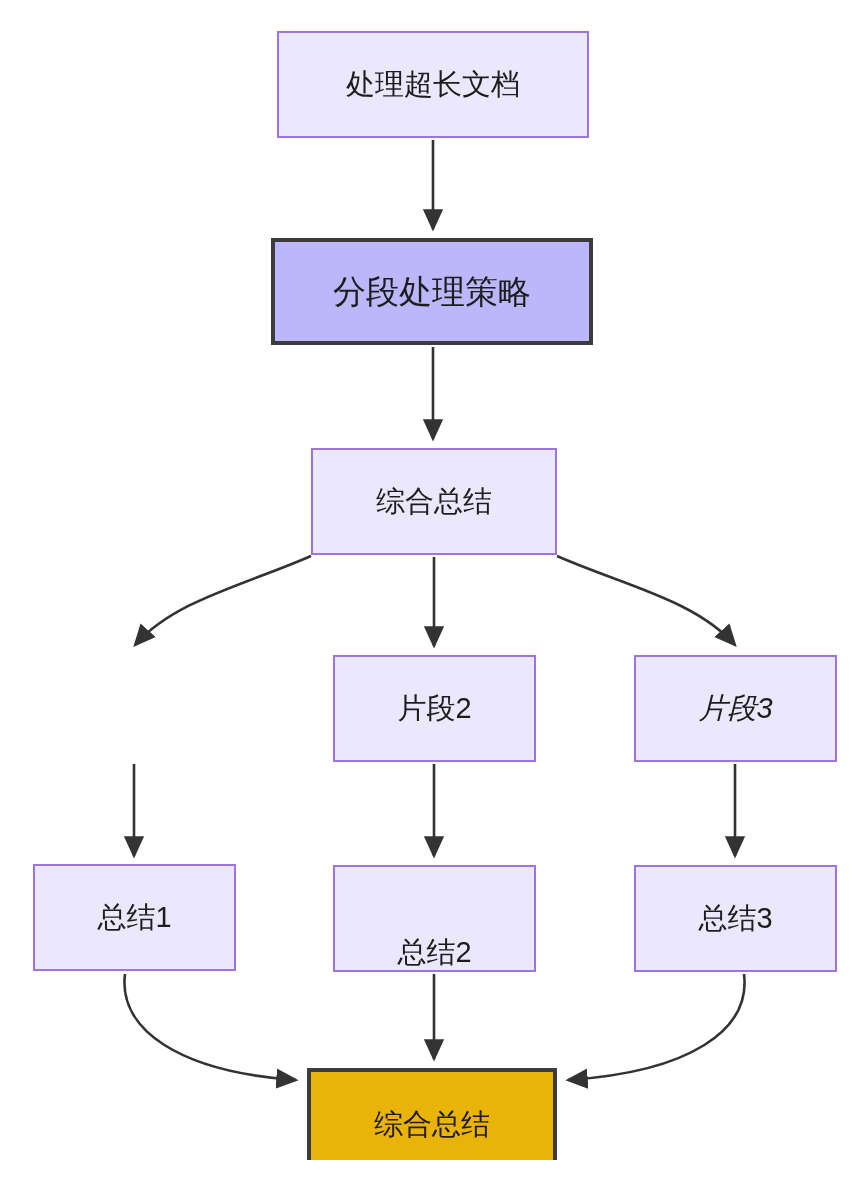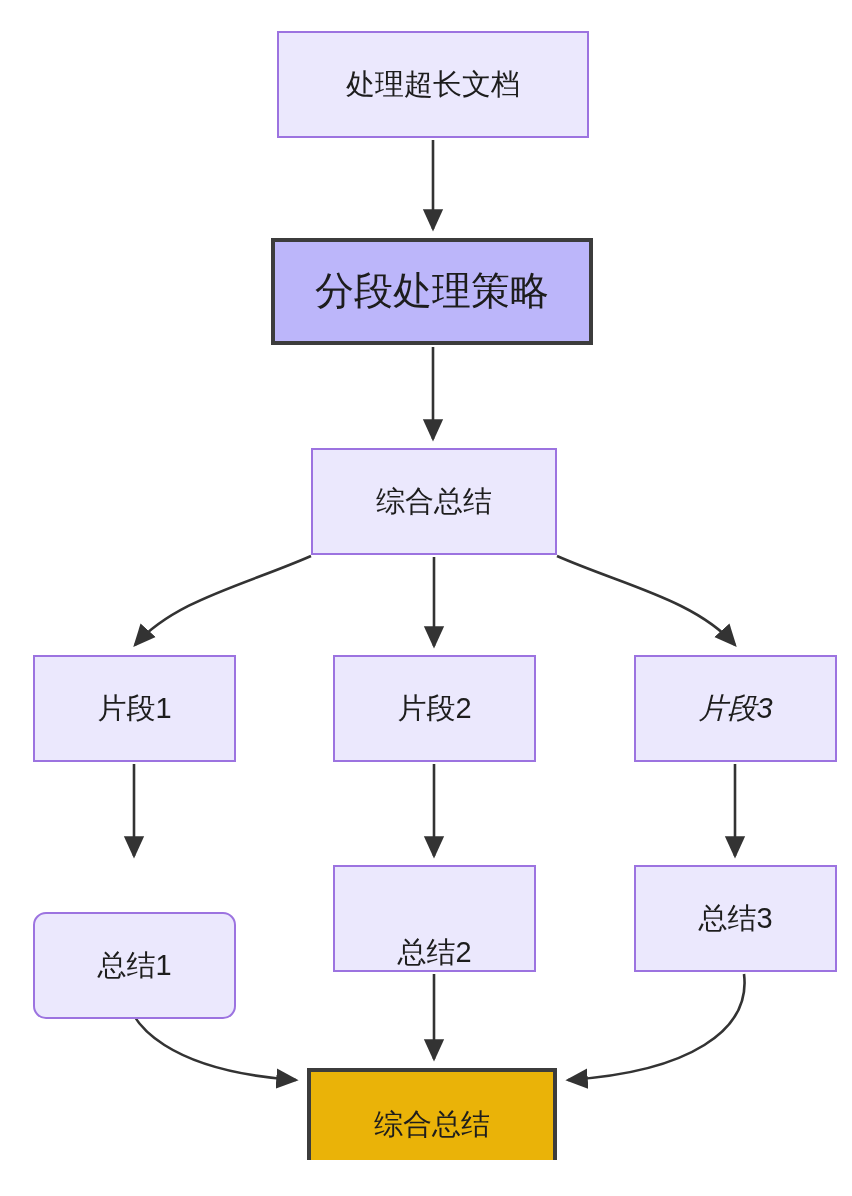--- a/index.html
+++ b/index.html
@@ -38,21 +38,21 @@
     white-space: nowrap;
   }
   .node-normal {
     background: #ebe8fd;
     border: 2px solid #9c73e0;
     font-size: 29px;
   }
   .node-highlight {
     background: #bcb6fa;
     border: 4px solid #3c3c3c;
-    font-size: 39px;
+    font-size: 33px;
   }
   .node-result {
     background: #eab308;
     border: 4px solid #3c3c3c;
     font-size: 29px;
   }
   .node-label {
     display: block;
   }
 </style>
@@ -87,33 +87,30 @@
   </div>
 
   <div class="node node-highlight" style="left: 271px; top: 238px; width: 322px; height: 107px;">
     <span class="node-label">分段处理策略</span>
   </div>
 
   <div class="node node-normal" style="left: 311px; top: 448px; width: 246px; height: 107px;">
     <span class="node-label">综合总结</span>
   </div>
 
-  <div class="node node-normal" style="left: 33px; top: 655px; width: 203px; height: 107px;">
-    <span class="node-label">片段1</span>
-  </div>
 
   <div class="node node-normal" style="left: 333px; top: 655px; width: 203px; height: 107px;">
     <span class="node-label">片段2</span>
   </div>
 
   <div class="node node-normal" style="left: 634px; top: 655px; width: 203px; height: 107px; font-style: italic;">
     <span class="node-label">片段3</span>
   </div>
 
-  <div class="node node-normal" style="left: 33px; top: 912px; width: 203px; height: 107px; border-radius: 13px;">
+  <div class="node node-normal" style="left: 33px; top: 864px; width: 203px; height: 107px;">
     <span class="node-label">总结1</span>
   </div>
 
   <div class="node node-normal" style="left: 333px; top: 865px; width: 203px; height: 107px; align-items: flex-end;">
     <span class="node-label">总结2</span>
   </div>
 
   <div class="node node-normal" style="left: 634px; top: 865px; width: 203px; height: 107px; justify-content: center;">
     <span class="node-label">总结3</span>
   </div>

